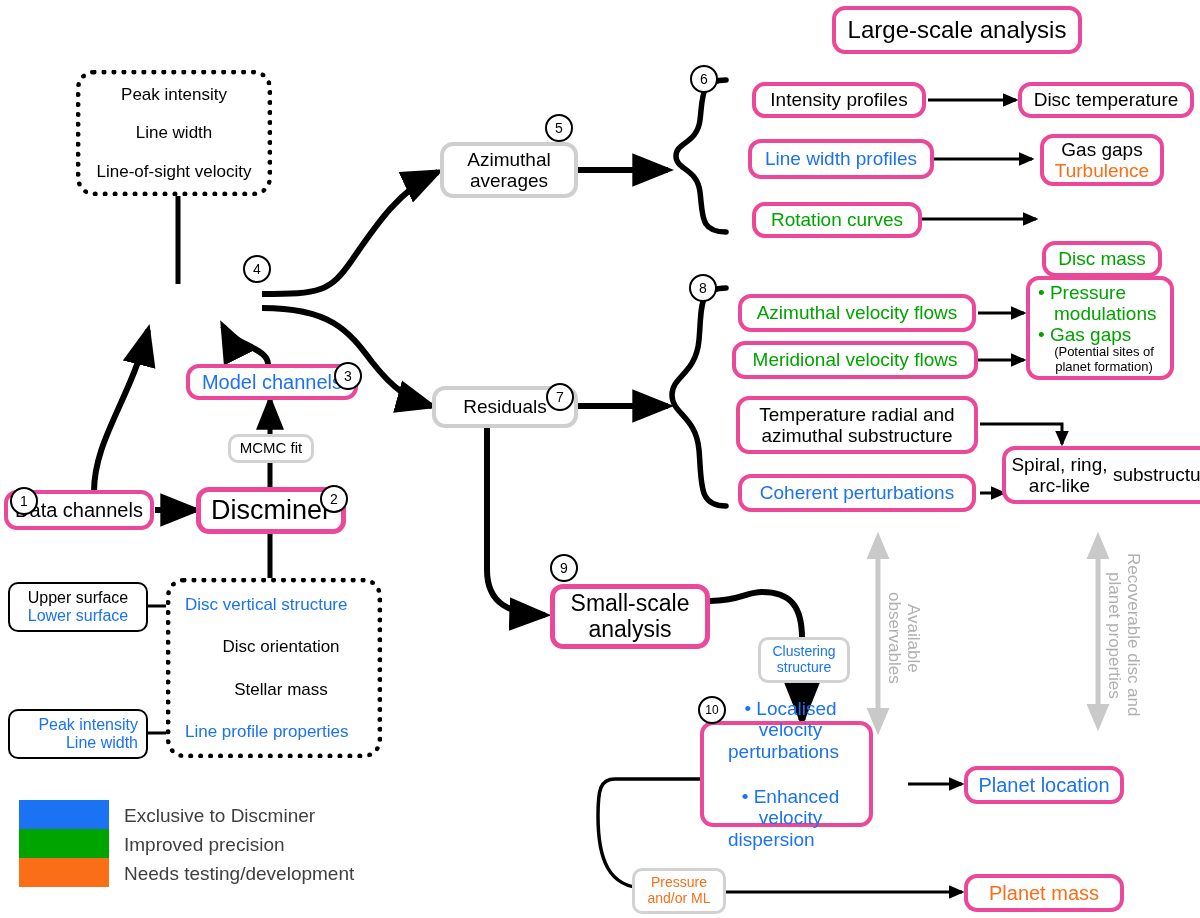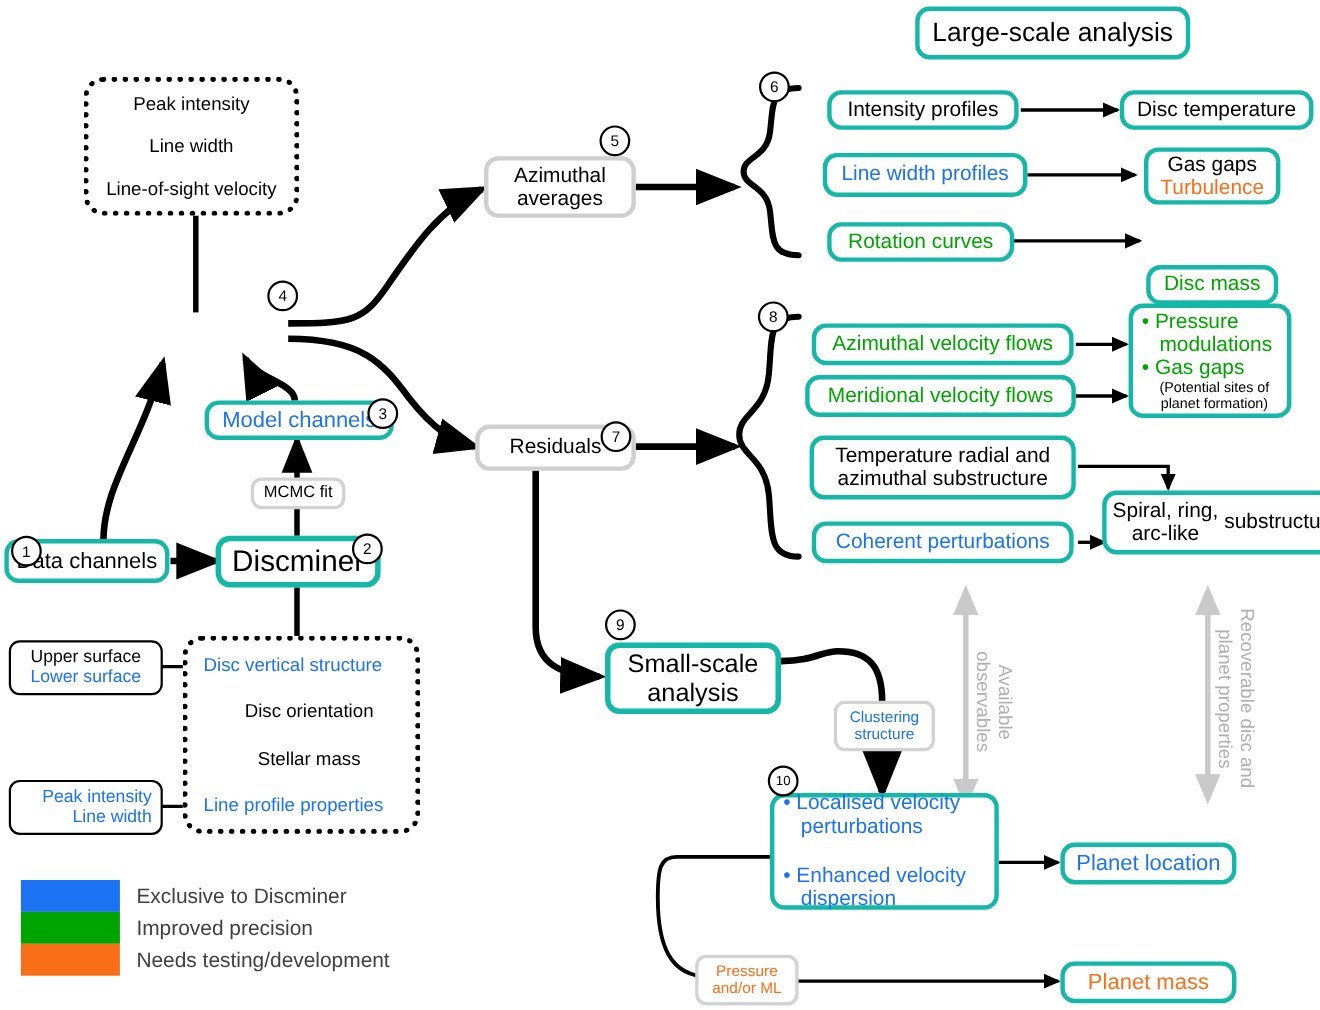--- a/index.html
+++ b/index.html
@@ -1,21 +1,21 @@
 <!DOCTYPE html>
 <html><head>
 <meta charset="utf-8">
 <style>
   html,body{margin:0;padding:0;background:#ffffff;}
   body{font-family:"Liberation Sans","DejaVu Sans",sans-serif;}
   #stage{position:relative;width:1200px;height:918px;background:#fff;overflow:hidden;}
   svg.layer{position:absolute;left:0;top:0;width:1200px;height:918px;pointer-events:none;}
   .node{position:absolute;box-sizing:border-box;display:flex;align-items:center;justify-content:center;
         text-align:center;background:#fff;line-height:1.12;}
-  .nb{border:4px solid #14b8a6;border-radius:13px;}
+  .nb{border:4px solid #ec4899;border-radius:13px;}
   .ng{border:4px solid #cfcfcf;border-radius:13px;}
   .nd{border:5px dotted #000;border-radius:18px;}
   .nthin{border:2.5px solid #000;border-radius:10px;}
   .nthing{border:3px solid #d2d2d2;border-radius:10px;}
   .blue{color:#1b72f2;}
   .green{color:#00a400;}
   .orange{color:#fa6e18;}
   .black{color:#000;}
   .badge{position:absolute;width:24px;height:24px;border:2px solid #000;border-radius:50%;
          background:#fff;display:flex;align-items:center;justify-content:center;
@@ -243,21 +243,21 @@
   </div>
   <div class="badge" style="left:550px;top:554px;">
     <span>9</span>
   </div>
 
   <div class="node nthing blue" style="left:758px;top:637px;width:92px;height:46px;flex-direction:column;justify-content:center;font-size:14px;">
     <span>Clustering</span>
     <span>structure</span>
   </div>
 
-  <div class="node nb blue" style="left:700px;top:721px;width:208px;height:106px;flex-direction:column;justify-content:center;align-items:flex-start;padding-left:8px;font-size:19px;">
+  <div class="node nb blue" style="left:700px;top:721px;width:173px;height:106px;flex-direction:column;justify-content:center;align-items:flex-start;padding-left:8px;font-size:19px;">
     <span class="bullet-row">
       <span>•</span>
       <span>Localised velocity</span>
     </span>
     <span style="padding-left:16px;">perturbations</span>
     <span class="bullet-row" style="margin-top:24px;">
       <span>•</span>
       <span>Enhanced velocity</span>
     </span>
     <span style="padding-left:16px;">dispersion</span>

